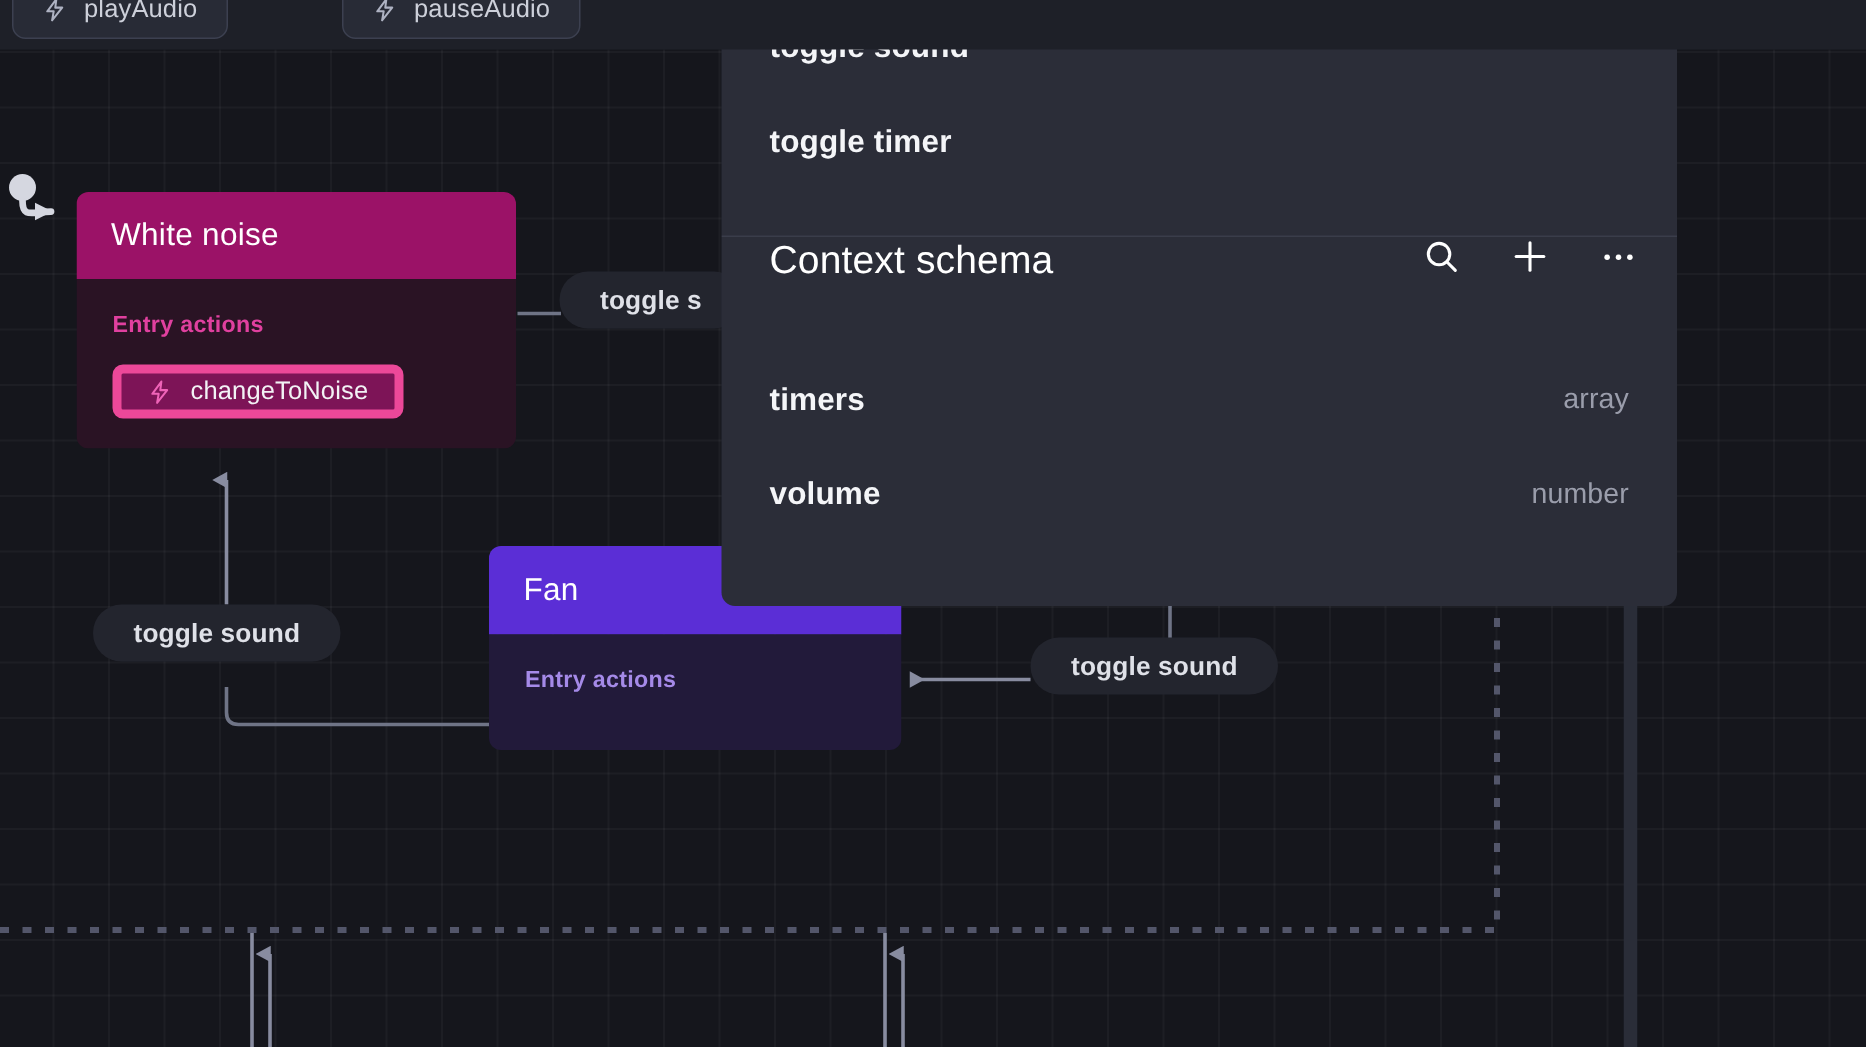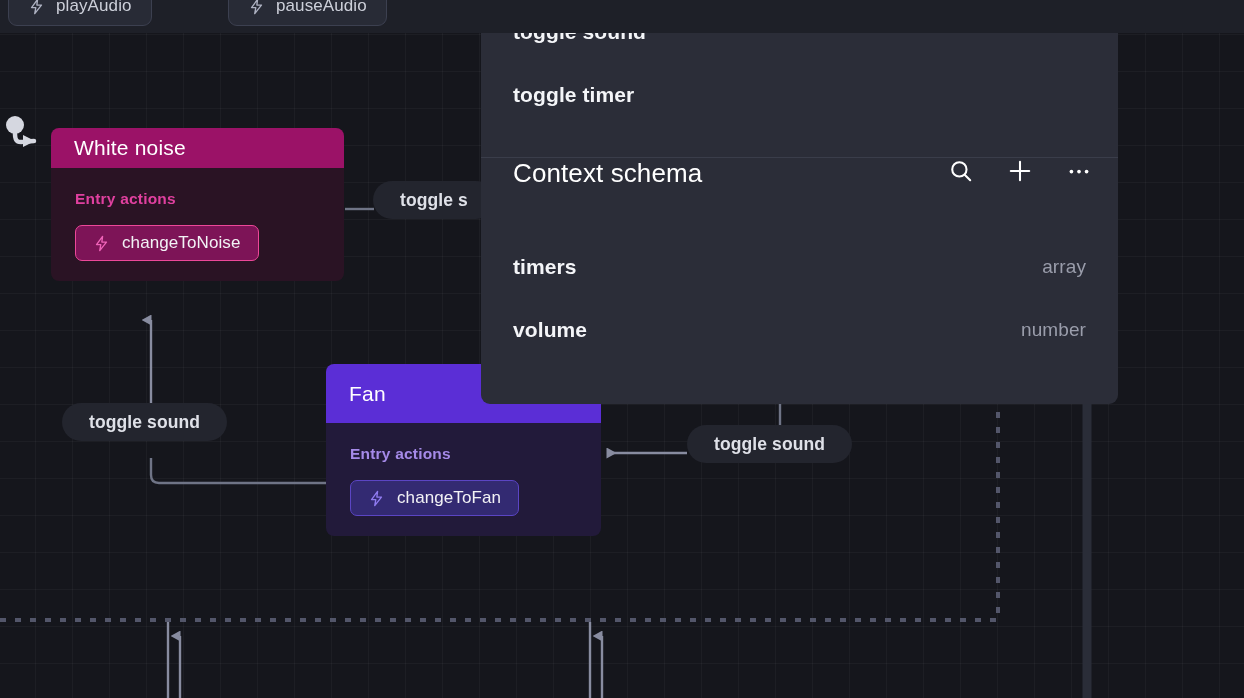--- a/index.html
+++ b/index.html
@@ -78,24 +78,24 @@
     height: 36px;
     padding: 0 17px;
     border-radius: 7px;
     font-size: 17px;
     color: #f2f2f5;
     letter-spacing: .1px;
   }
 
   
   #node-white-noise { left: 51px; top: 128px; width: 293px; }
-  #node-white-noise .node-header { height: 40px; background: #9b1267; }
+  #node-white-noise .node-header { height: 58px; background: #9b1267; }
   #node-white-noise .node-body { background: #2a1324; }
   #node-white-noise .node-section-title { color: #e0409f; }
-  #node-white-noise .action-pill { background: #7d1457; border: 1px solid #ec4899; }
+  #node-white-noise .action-pill { background: #7d1457; border: 6px solid #ec4899; }
 
   
   #node-fan { left: 326px; top: 364px; width: 275px; }
   #node-fan .node-header { height: 59px; background: #5b2ed6; }
   #node-fan .node-body { background: #221a3a; }
   #node-fan .node-section-title { color: #a58ae8; }
   #node-fan .action-pill { background: #332a72; border: 1px solid #5b45c4; }
 
   
   .event-pill {
@@ -229,26 +229,20 @@
       </div>
     </div>
   </div>
 
   <div class="node" id="node-fan">
     <div class="node-header">
       <span>Fan</span>
     </div>
     <div class="node-body">
       <div class="node-section-title">Entry actions</div>
-      <div class="action-pill">
-        <svg class="bolt" viewBox="0 0 24 24">
-          <path d="M13.5 2 L5 13.5 H11 L9.5 22 L19 10 H12.5 Z" fill="none" stroke="#8f7bf0" stroke-width="1.9" stroke-linejoin="round"></path>
-        </svg>
-        <span>changeToFan</span>
-      </div>
     </div>
   </div>
 
   <div class="event-pill" id="pill-wn-toggle">
     <span>toggle s</span>
   </div>
   <div class="event-pill" id="pill-left-toggle">
     <span>toggle sound</span>
   </div>
   <div class="event-pill" id="pill-right-toggle">

